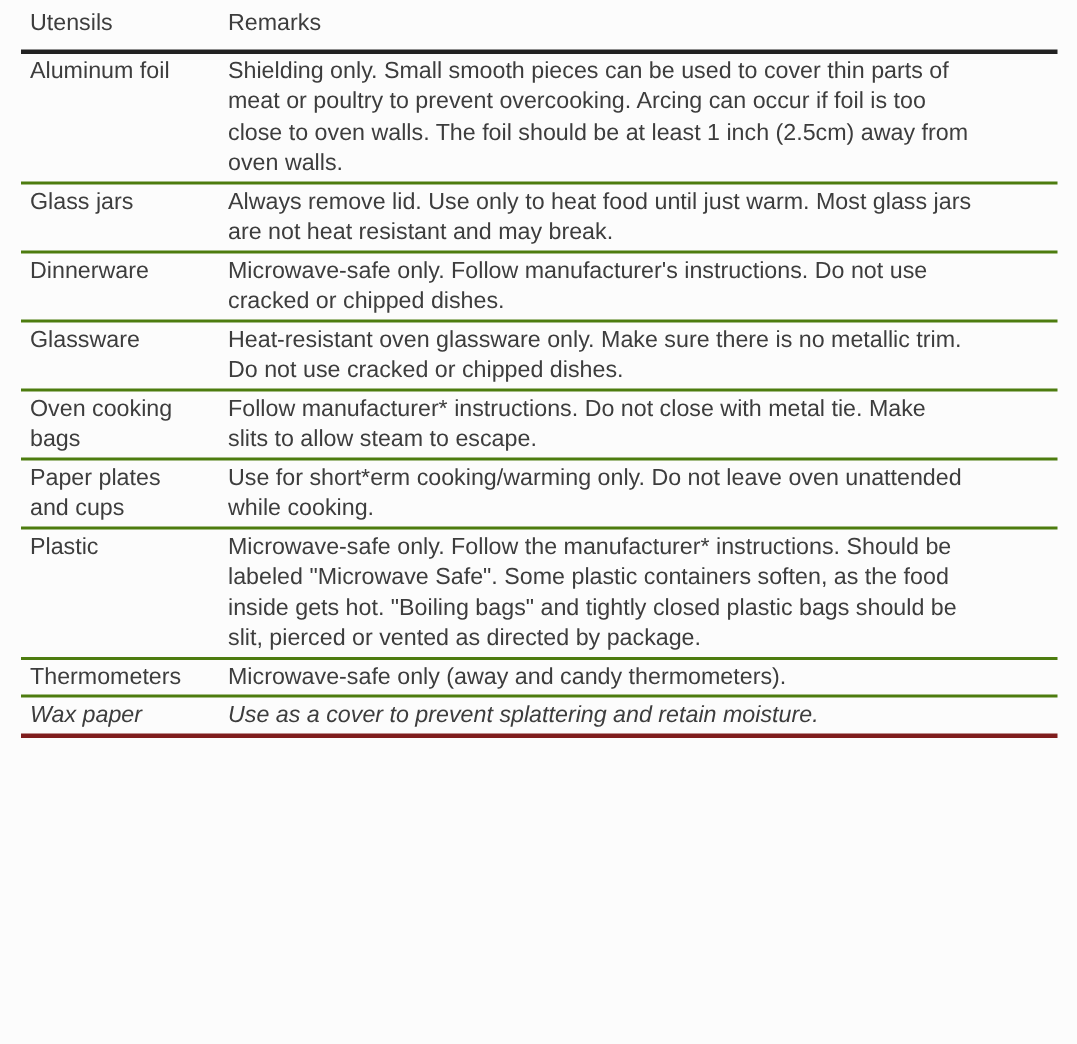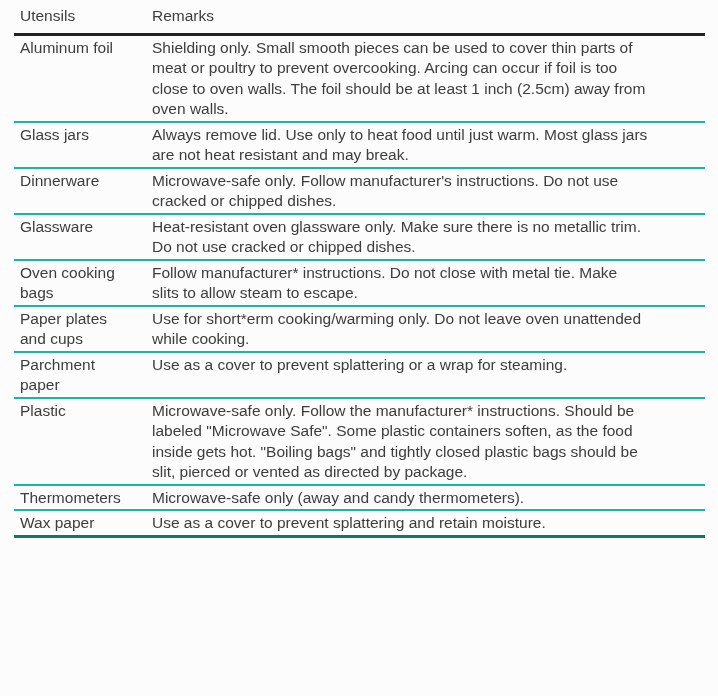--- a/index.html
+++ b/index.html
@@ -30,25 +30,26 @@
     text-align: left;
     margin-top: 21px;
   }
   table.doc-table th {
     font-weight: normal;
     padding: 2px 0 6px 0;
     border-bottom: 3px solid #222222;
   }
   table.doc-table td {
     padding: 2px 0 1px 0;
-    border-bottom: 2px solid #14b8a6;
+    border-bottom: 2px solid #4d7c0f;
     white-space: pre;
   }
   table.doc-table tbody tr:last-child td {
-    border-bottom: 3px solid #0f766e;
+    border-bottom: 3px solid #7f1d1d;
+    font-style: italic;
   }
   .col-utensil {
     width: 138px;
     padding-left: 6px !important;
   }
   .col-remark {
     width: 553px;
   }
 </style>
 </head>
@@ -90,25 +91,20 @@
         <td class="col-remark">Follow manufacturer* instructions. Do not close with metal tie. Make
 slits to allow steam to escape.</td>
       </tr>
       <tr>
         <td class="col-utensil">Paper plates
 and cups</td>
         <td class="col-remark">Use for short*erm cooking/warming only. Do not leave oven unattended
 while cooking.</td>
       </tr>
       <tr>
-        <td class="col-utensil">Parchment
-paper</td>
-        <td class="col-remark">Use as a cover to prevent splattering or a wrap for steaming.</td>
-      </tr>
-      <tr>
         <td class="col-utensil">Plastic</td>
         <td class="col-remark">Microwave-safe only. Follow the manufacturer* instructions. Should be
 labeled "Microwave Safe". Some plastic containers soften, as the food
 inside gets hot. "Boiling bags" and tightly closed plastic bags should be
 slit, pierced or vented as directed by package.</td>
       </tr>
       <tr>
         <td class="col-utensil">Thermometers</td>
         <td class="col-remark">Microwave-safe only (away and candy thermometers).</td>
       </tr>

